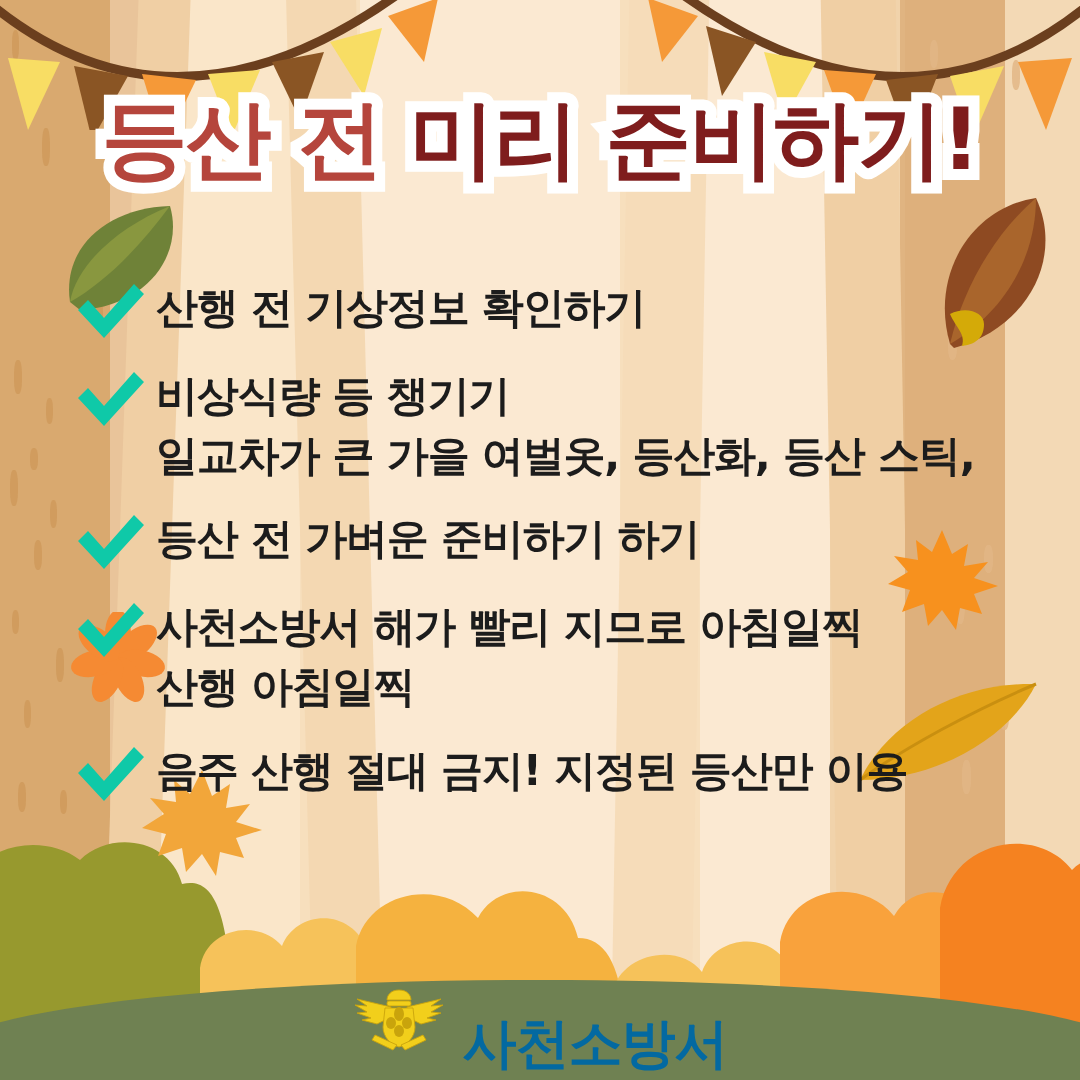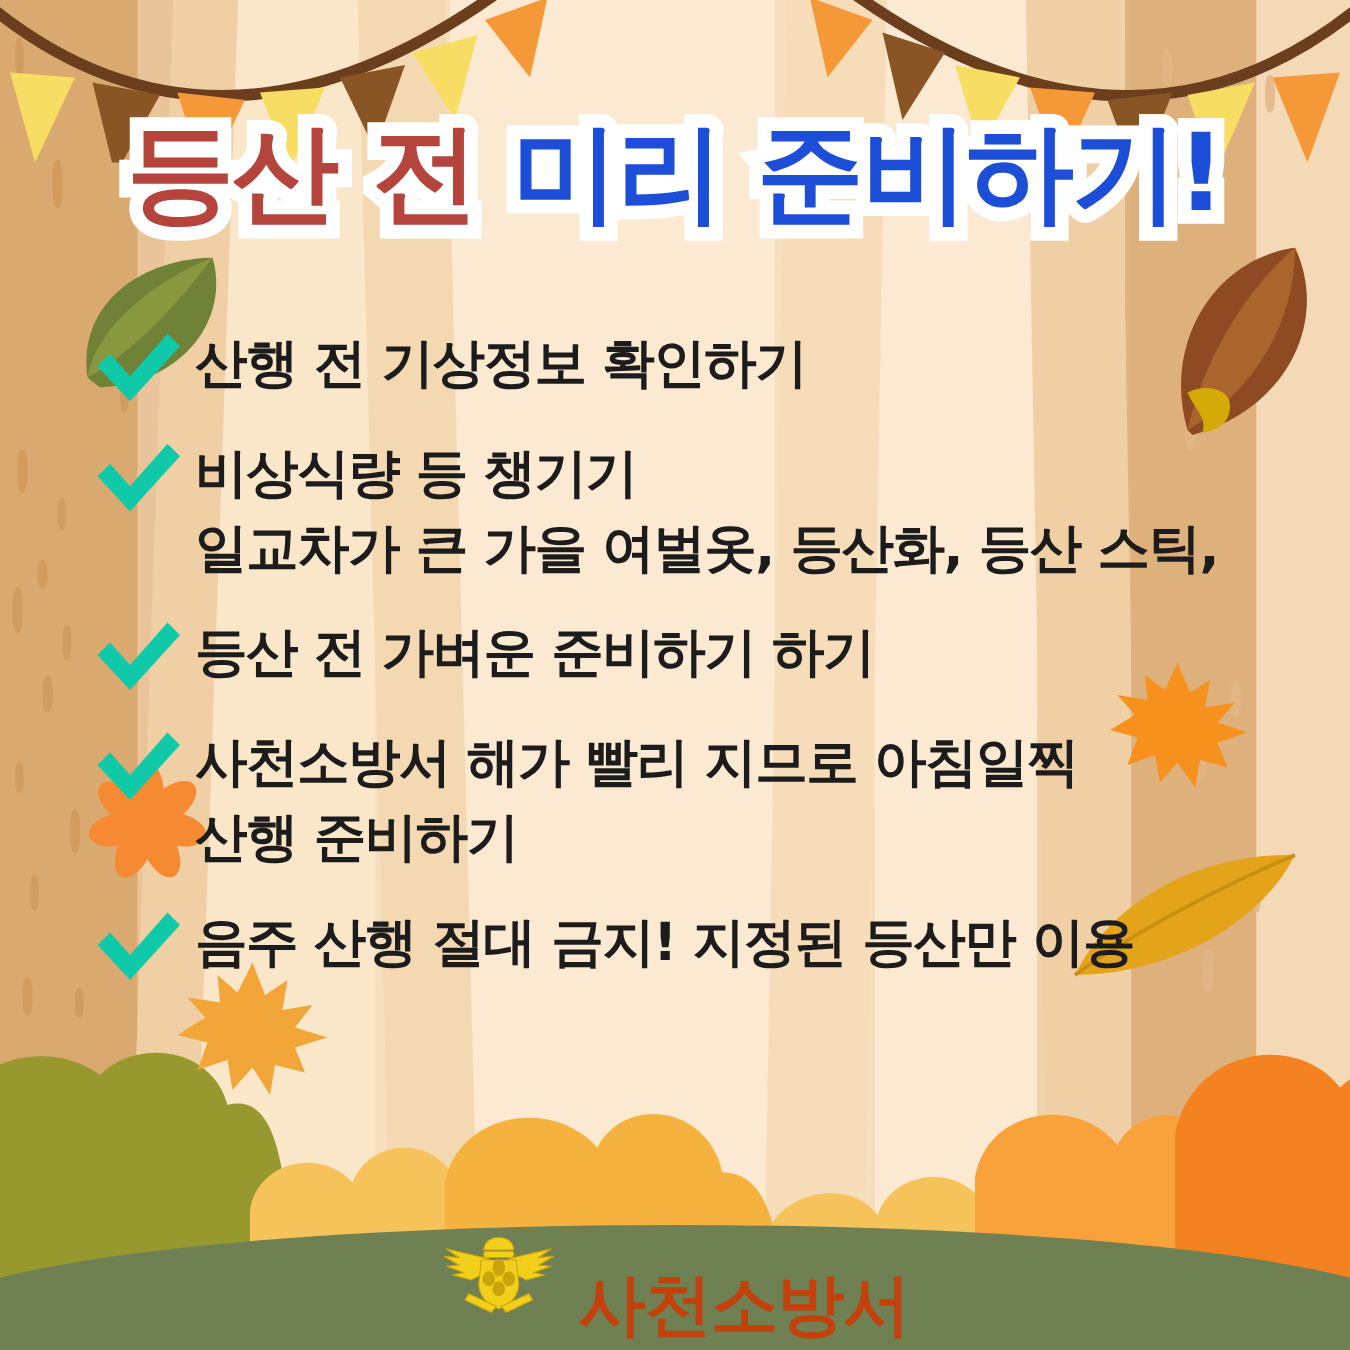--- a/index.html
+++ b/index.html
@@ -73,26 +73,26 @@
     font-family: "DejaVu Sans", sans-serif;
     font-weight: 700;
     font-size: 86px;
     line-height: 1.02;
     letter-spacing: -2px;
     white-space: nowrap;
     -webkit-text-stroke: 22px #ffffff;
     paint-order: stroke fill;
     color: #b5453c;
   }
-  .title .seg2 { color: #1d4ed8; }
+  .title .seg2 { color: #7f1d1d; }
 
   
   .list {
     position: absolute;
-    top: 259px;
+    top: 276px;
     left: 74px;
     width: 960px;
     z-index: 30;
   }
   .item {
     display: flex;
     align-items: flex-start;
     margin-bottom: 22px;
   }
   .check {
@@ -128,21 +128,21 @@
     z-index: 35;
     display: flex;
     align-items: center;
     justify-content: center;
   }
   .emblem { width: 92px; height: 66px; margin-right: 18px; }
   .org-name {
     font-family: "DejaVu Sans", sans-serif;
     font-weight: 700;
     font-size: 54px;
-    color: #c2410c;
+    color: #0369a1;
     letter-spacing: -1px;
     margin-top: 48px;
   }
 </style>
 </head>
 <body>
 
 <div class="poster">
 
   <div class="bg-base"></div>
@@ -282,21 +282,21 @@
         <div>등산 전 가벼운 준비하기 하기</div>
       </div>
     </div>
 
     <div class="item">
       <svg class="check" viewBox="0 0 72 62">
         <path d="M4 30 L 14 20 L 30 38 L 60 4 L 70 14 L 30 58 Z" fill="#0fc9a8"></path>
       </svg>
       <div class="item-text">
         <div>사천소방서 해가 빨리 지므로 아침일찍</div>
-        <div>산행 준비하기</div>
+        <div>산행 아침일찍</div>
       </div>
     </div>
 
     <div class="item">
       <svg class="check" viewBox="0 0 72 62">
         <path d="M4 30 L 14 20 L 30 38 L 60 4 L 70 14 L 30 58 Z" fill="#0fc9a8"></path>
       </svg>
       <div class="item-text">
         <div>음주 산행 절대 금지! 지정된 등산만 이용</div>
       </div>

